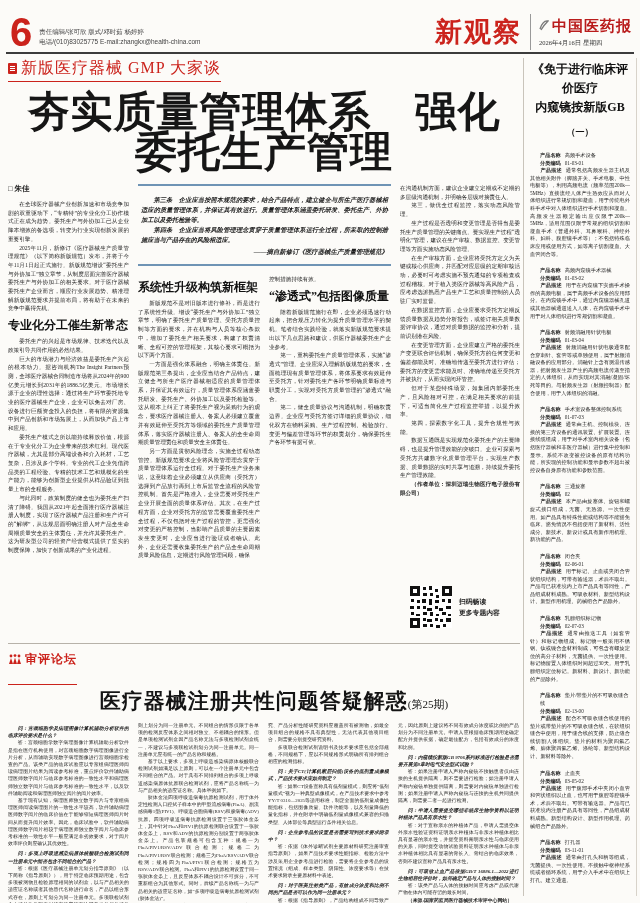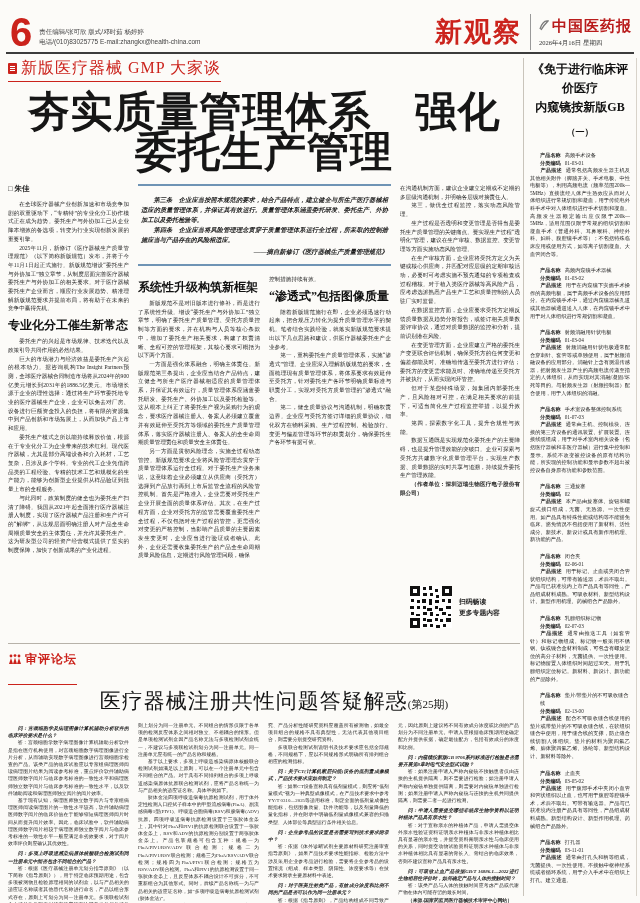--- a/index.html
+++ b/index.html
@@ -57,21 +57,21 @@
   .qr-caption { font-size:6.8px; font-weight:bold; line-height:11px; color:#222; }
 
   .main-rule { border:none; border-top:1px solid #b7b2a9; margin-top:7px; }
 
   
   .forum { margin-top:6px; }
   .forum-label-row { display:flex; align-items:center; }
   .forum-label-wrap { display:inline-flex; align-items:center; gap:3px; border-bottom:1.5px solid #cb231c; padding-bottom:16px; }
   .forum-label { font-size:12px; font-weight:900; color:#cb231c; letter-spacing:1px; font-family:"Liberation Sans","DejaVu Sans",sans-serif; }
   .forum-headline-row { text-align:center; margin:2px 0 7px; }
-  .forum-headline { font-size:21px; font-weight:normal; color:#141414; letter-spacing:1px;padding-left:20px; }
+  .forum-headline { font-size:21px; font-weight:bold; color:#141414; letter-spacing:1px;padding-left:20px; }
   .forum-issue { font-size:11px; font-weight:normal; color:#141414; }
   .qa-grid { display:flex; gap:9px; height:243px; }
   .qa-col { width:121px; flex:0 0 auto; overflow:hidden; }
   .qa-col p { font-size:4.9px; line-height:7.2px; text-align:justify; text-indent:2em; color:#262626; }
   .qa-col p.t-q { font-weight:bold; font-style:italic; margin-top:3px; }
   .qa-col p.t-cont { text-indent:0; }
   .qa-col p.t-src { font-weight:bold; }
 
   
   .sidebar { position:absolute; left:530px; top:60px; width:100px; height:836px; overflow:hidden; }

